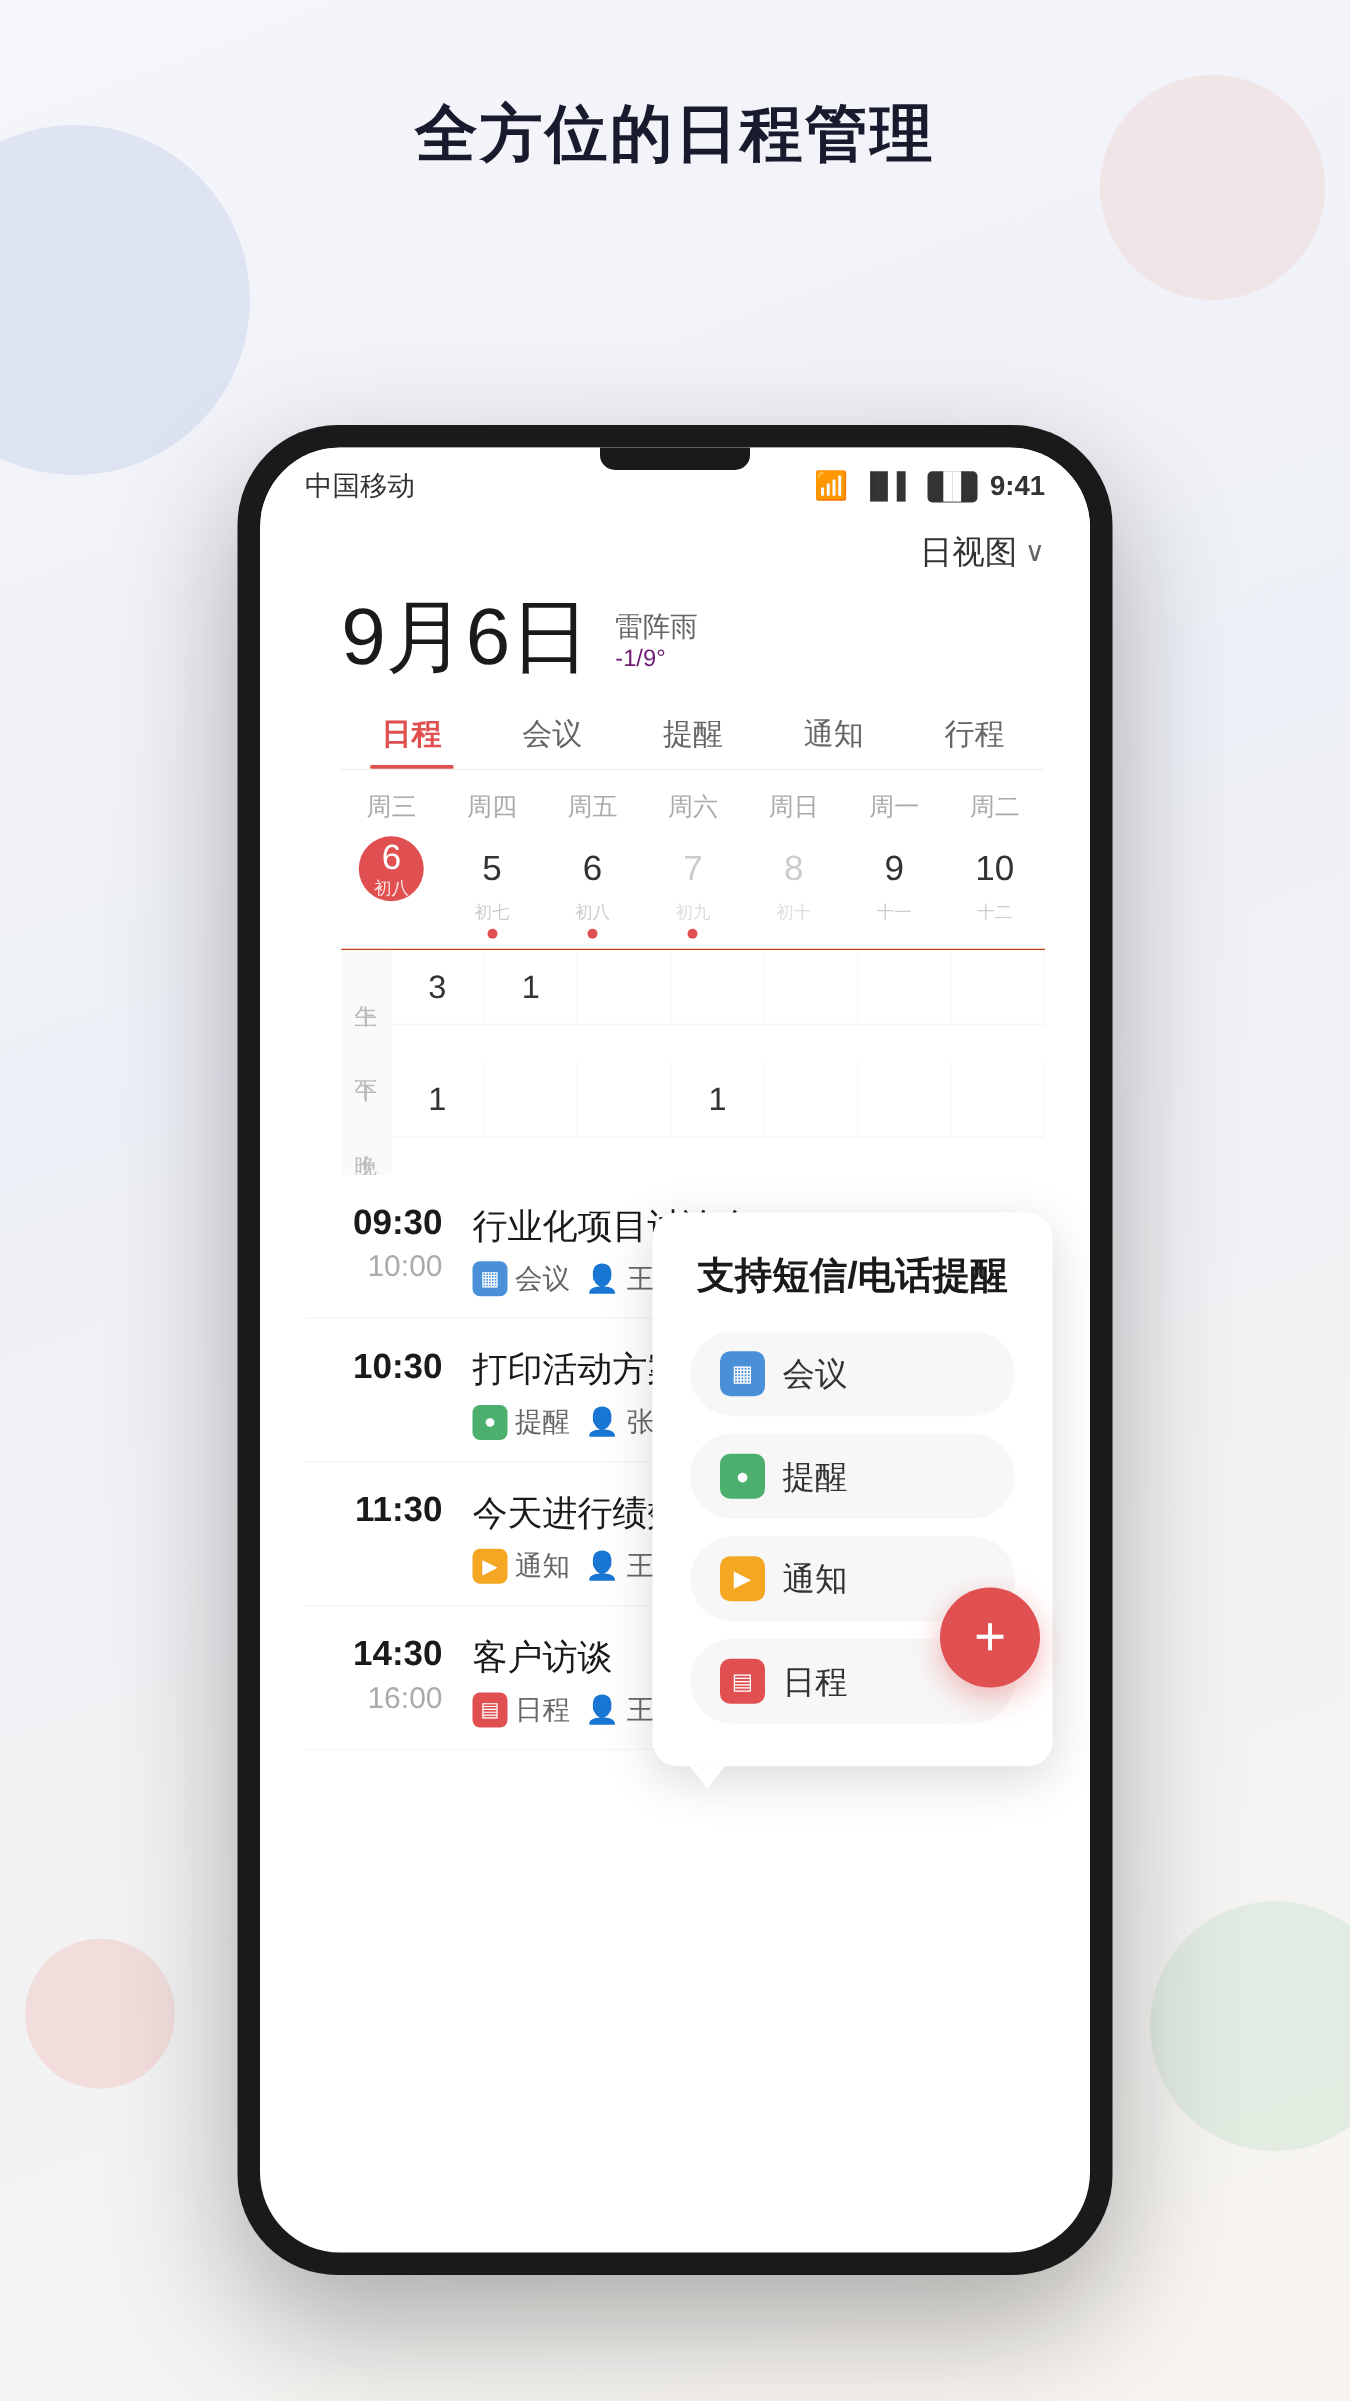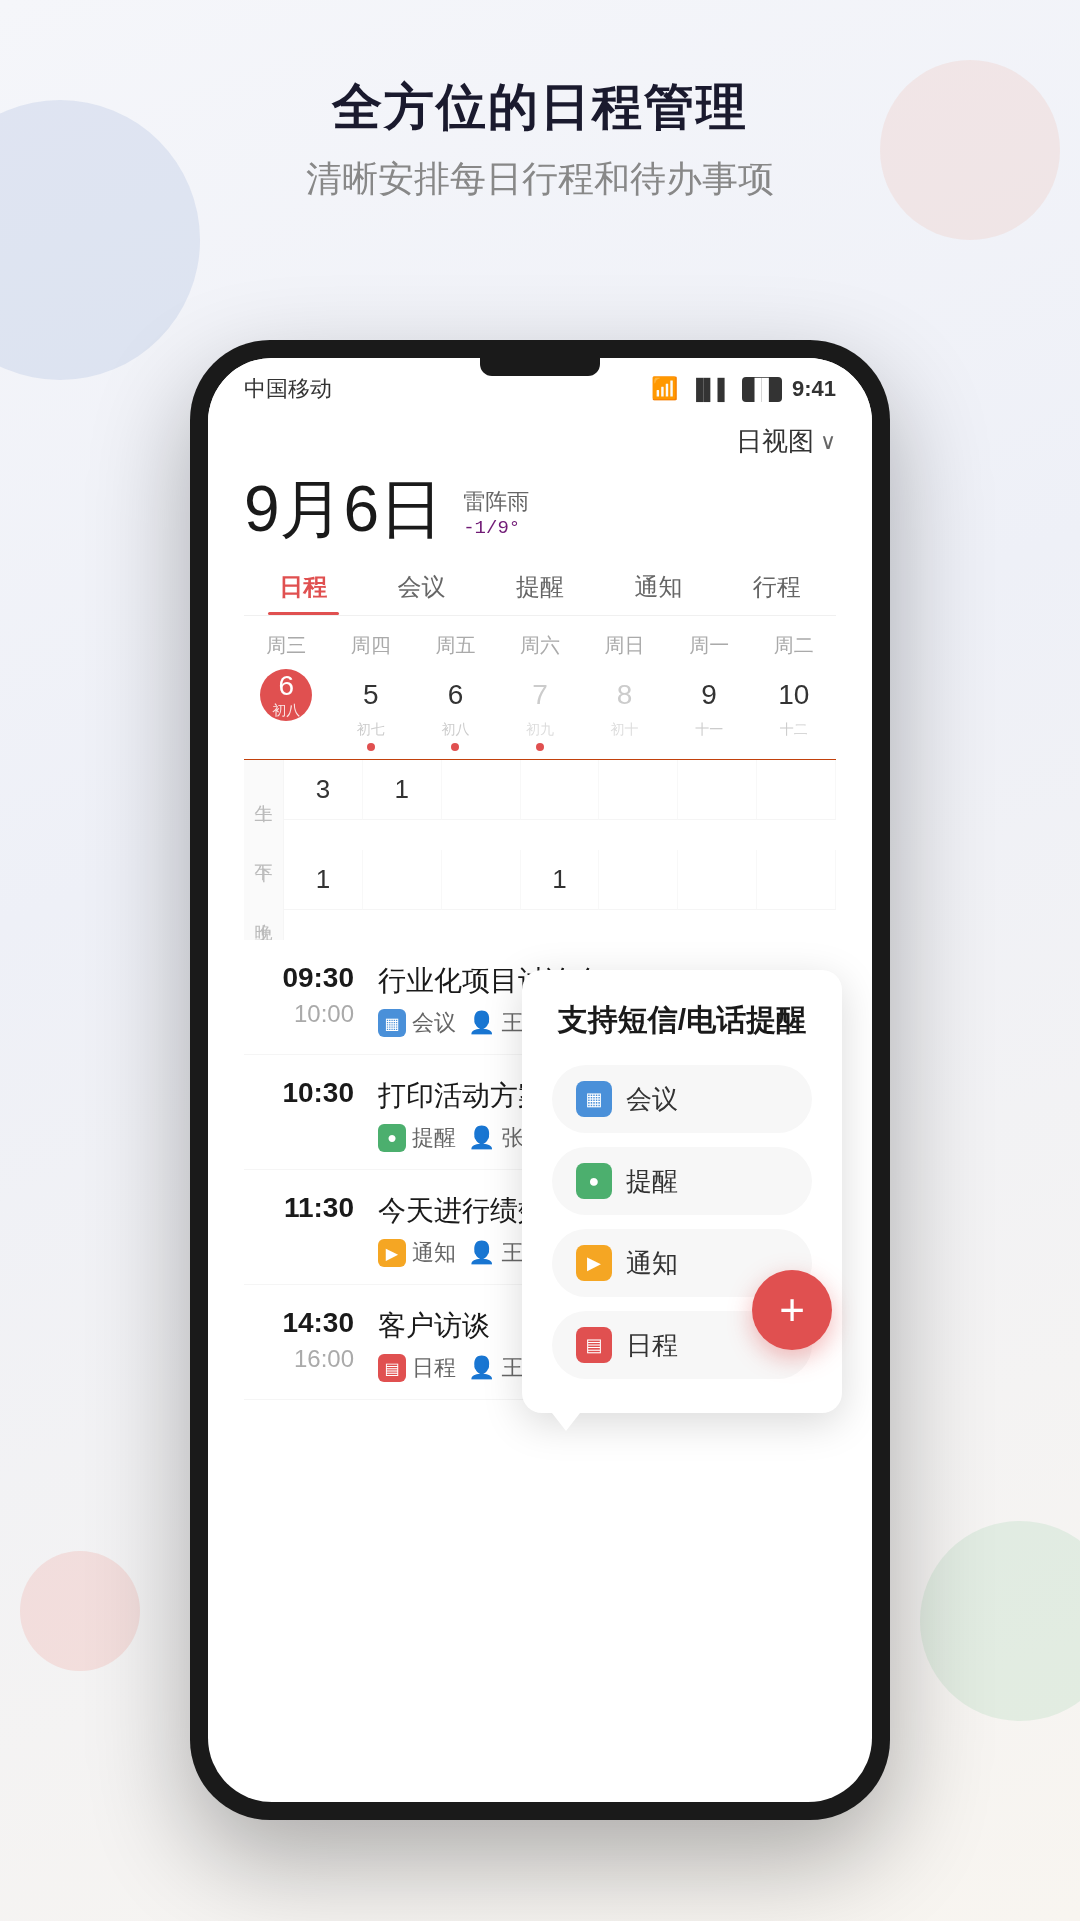--- a/index.html
+++ b/index.html
@@ -145,20 +145,21 @@
     .status-time {
       font-size: 22px;
       font-weight: 600;
       color: #333;
     }
 
     
     .app-content {
       padding: 0 36px;
       background: #fff;
+      margin-left: 29px;
     }
 
     
     .view-selector {
       display: flex;
       justify-content: flex-end;
       padding: 12px 0 8px;
     }
     .view-selector-btn {
       font-size: 26px;
@@ -182,21 +183,20 @@
     .date-main {
       font-size: 64px;
       font-weight: 300;
       color: #1a1a1a;
       line-height: 1;
     }
     .date-info {
       display: flex;
       flex-direction: column;
       padding-top: 10px;
-      font-family: Liberation Mono, monospace;
     }
     .date-weather {
       font-size: 22px;
       color: #666;
     }
     .date-temp {
       font-size: 19px;
       color: #701a75;
     }
 
@@ -479,21 +479,20 @@
 </head>
 <body>
 
 <div class="bg-circle-blue"></div>
 <div class="bg-circle-pink"></div>
 <div class="bg-circle-green"></div>
 <div class="bg-circle-red"></div>
 
 <div class="header-section">
   <div class="header-title">全方位的日程管理</div>
-  <div class="header-subtitle">清晰安排每日行程和待办事项</div>
 </div>
 
 <div class="phone-container">
   <div class="phone-outer">
     <div class="phone-notch"></div>
     <div class="phone-screen">
 
       <div class="status-bar">
         <span class="status-carrier">中国移动</span>
         <div class="status-right">

